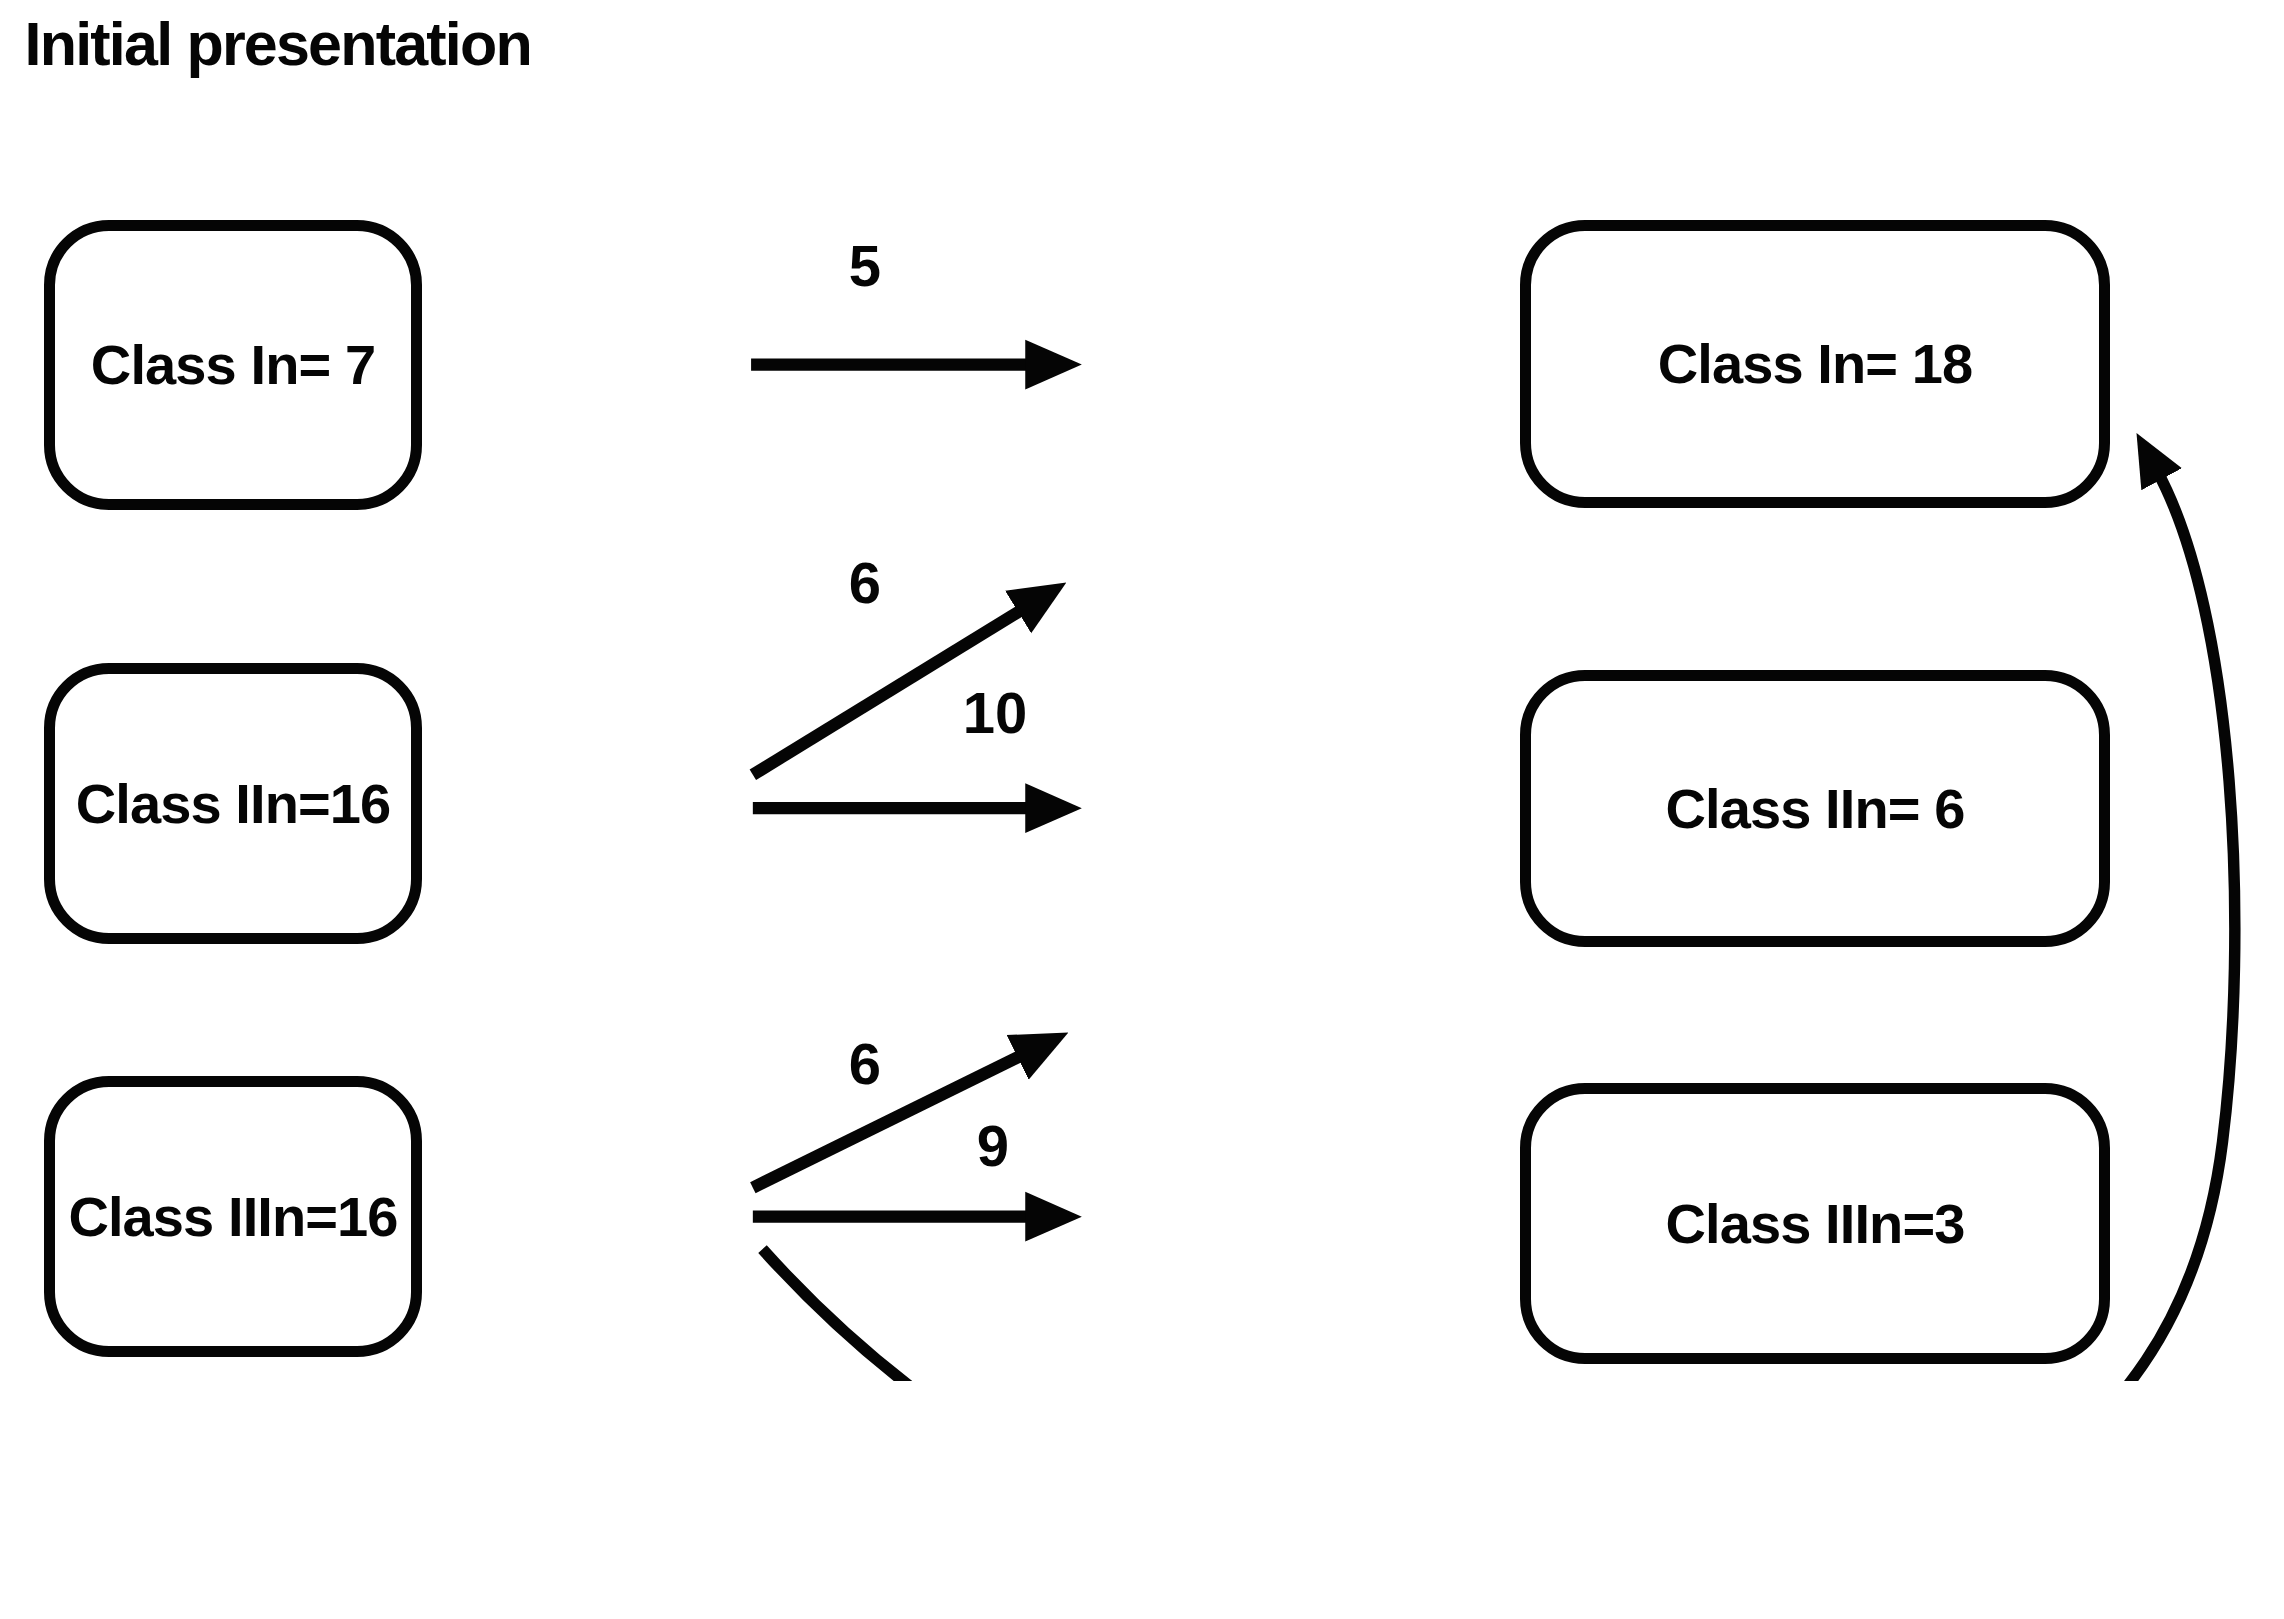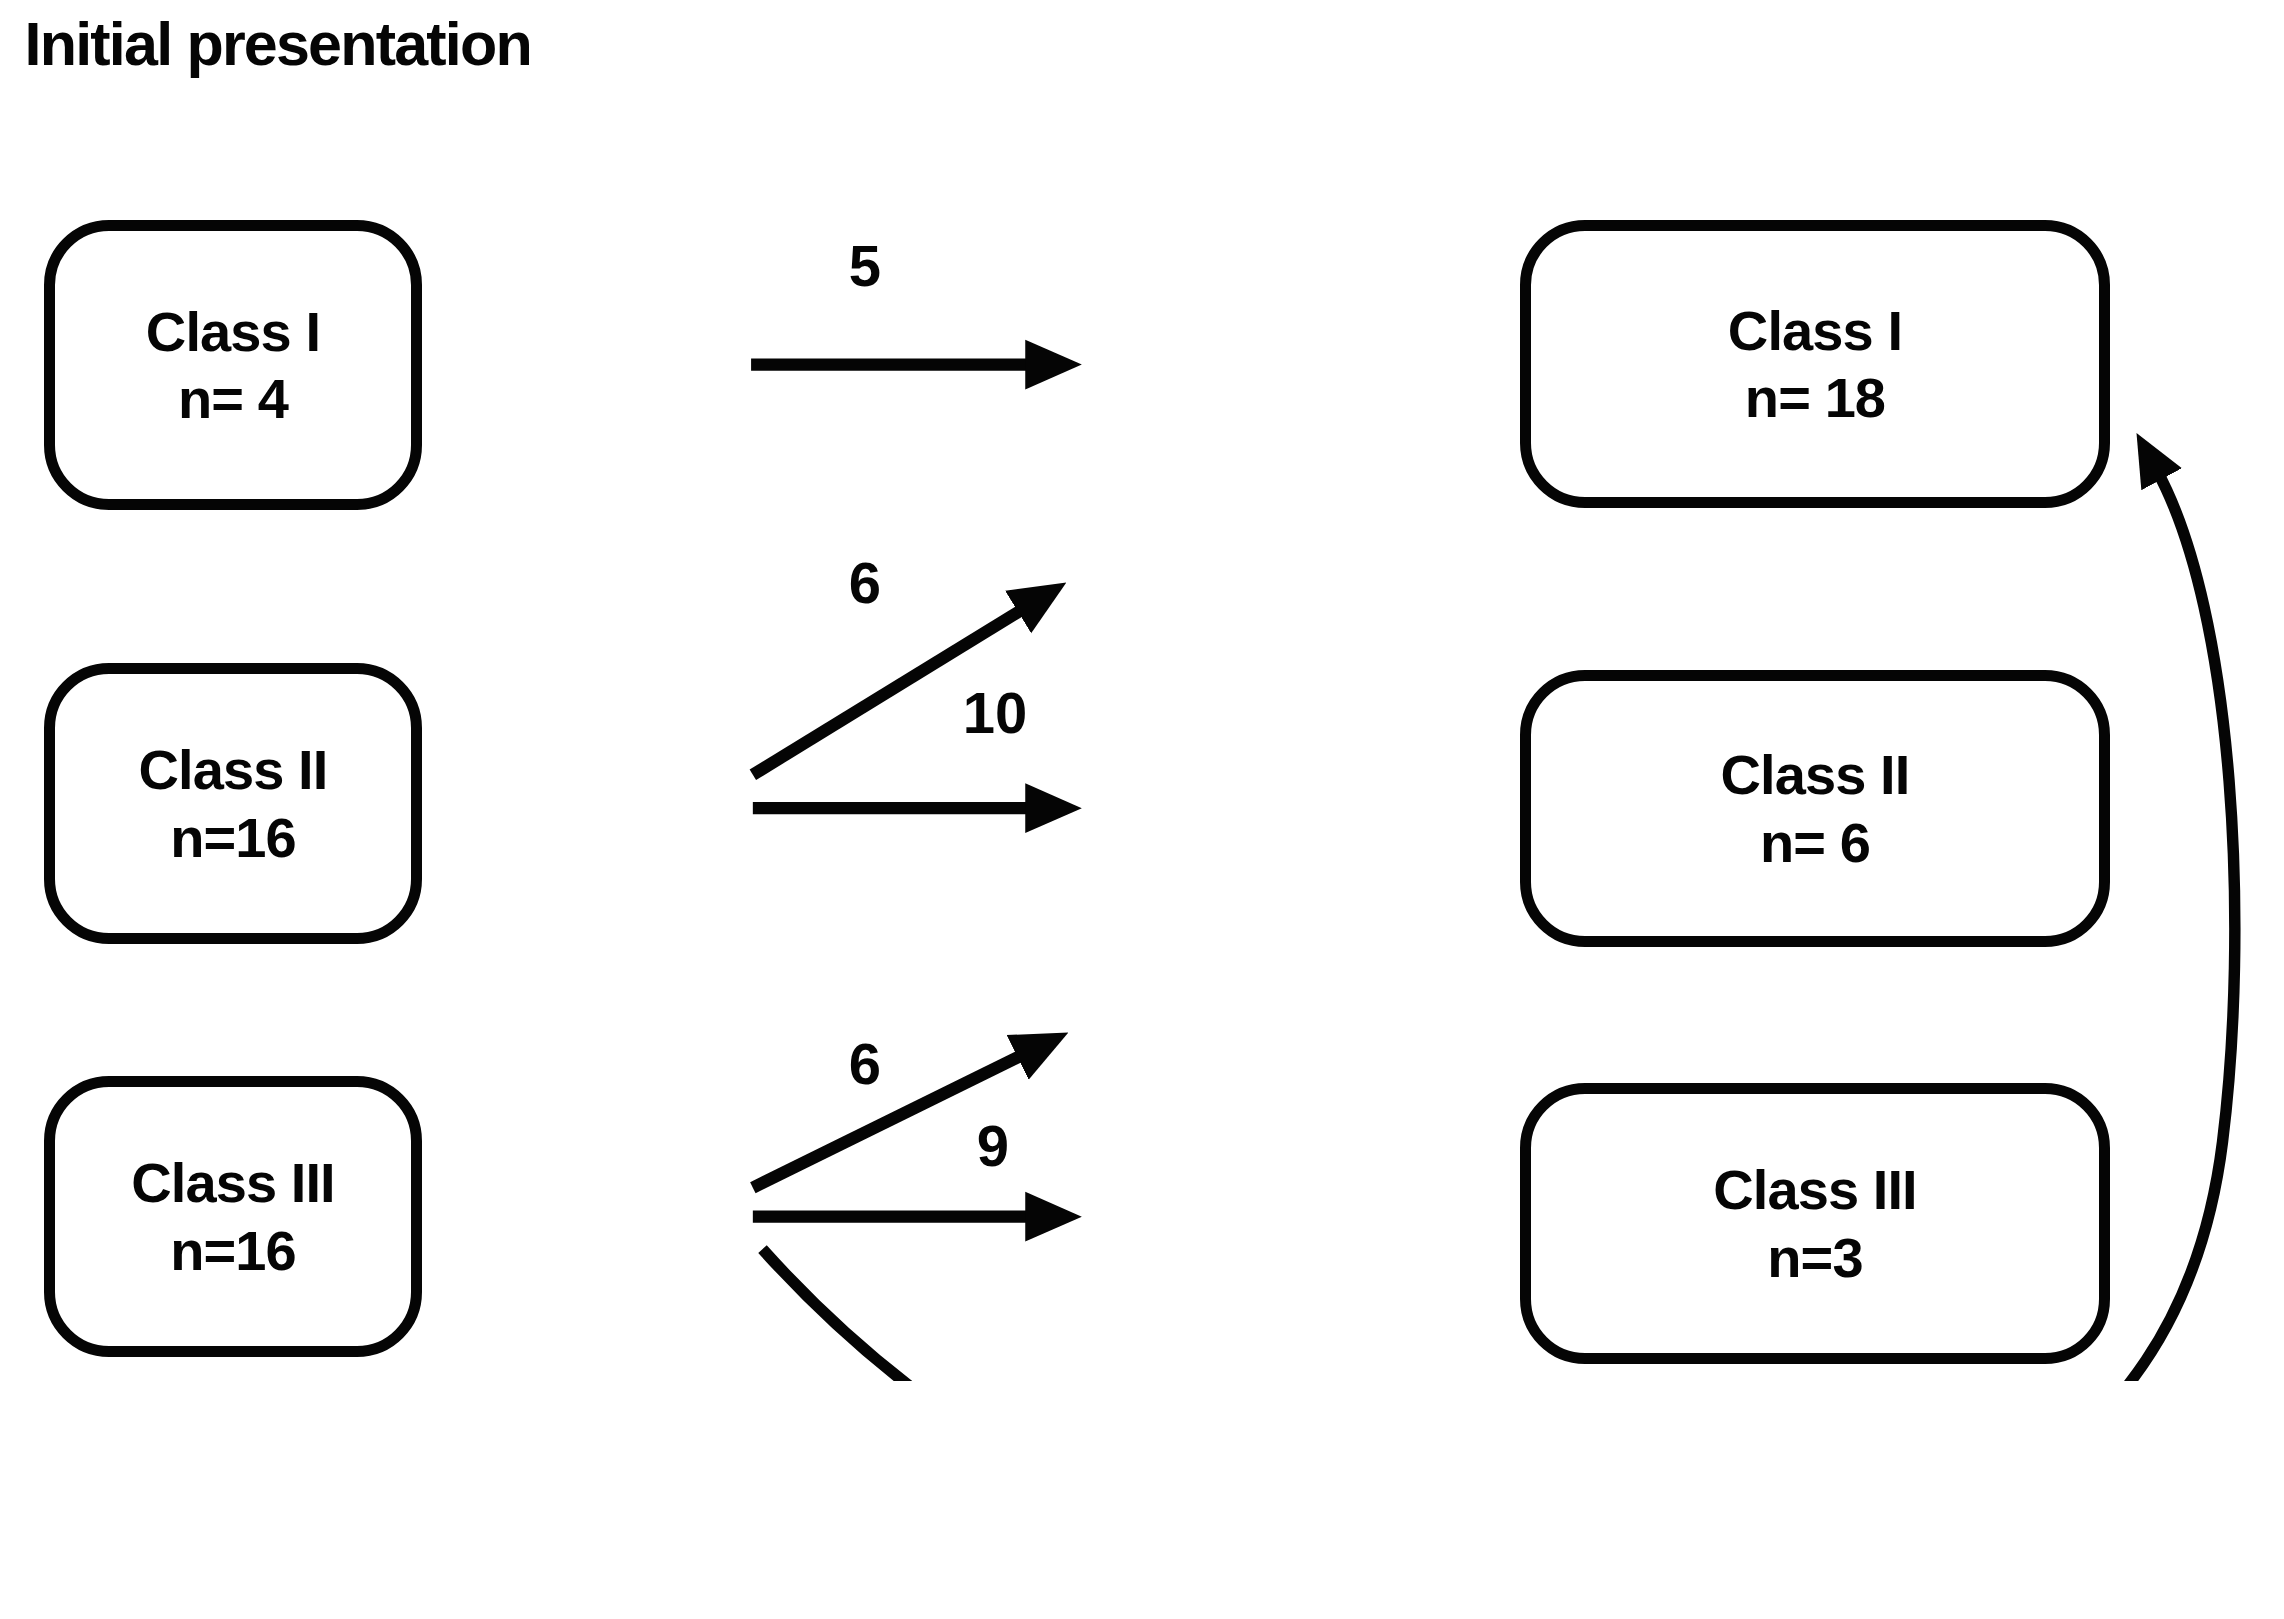--- a/index.html
+++ b/index.html
@@ -20,21 +20,21 @@
     white-space:nowrap;
   }
   .hdr.left{left:24.6px;top:8.8px;}
   .hdr.right{left:1592px;top:8.8px;}
   .node{
     position:absolute;
     border:11.4px solid #050505;
     border-radius:65px;
     background:#ffffff;
     display:flex;
-    flex-direction:column;
+    flex-direction:row;
     align-items:center;
     justify-content:center;
     text-align:center;
     box-sizing:border-box;
   }
   .node-label,.node-count{
     font-size:56px;
     font-weight:bold;
     letter-spacing:-0.9px;
     line-height:1.2;
@@ -64,21 +64,21 @@
 </style>
 </head>
 <body>
 
 <div class="canvas">
 
   <div class="hdr left">Initial presentation</div>
 
   <div class="node n-l1">
     <div class="node-label">Class I</div>
-    <div class="node-count">n= 4</div>
+    <div class="node-count">n= 7</div>
   </div>
   <div class="node n-l2">
     <div class="node-label">Class II</div>
     <div class="node-count">n=16</div>
   </div>
   <div class="node n-l3">
     <div class="node-label">Class III</div>
     <div class="node-count">n=16</div>
   </div>
 

